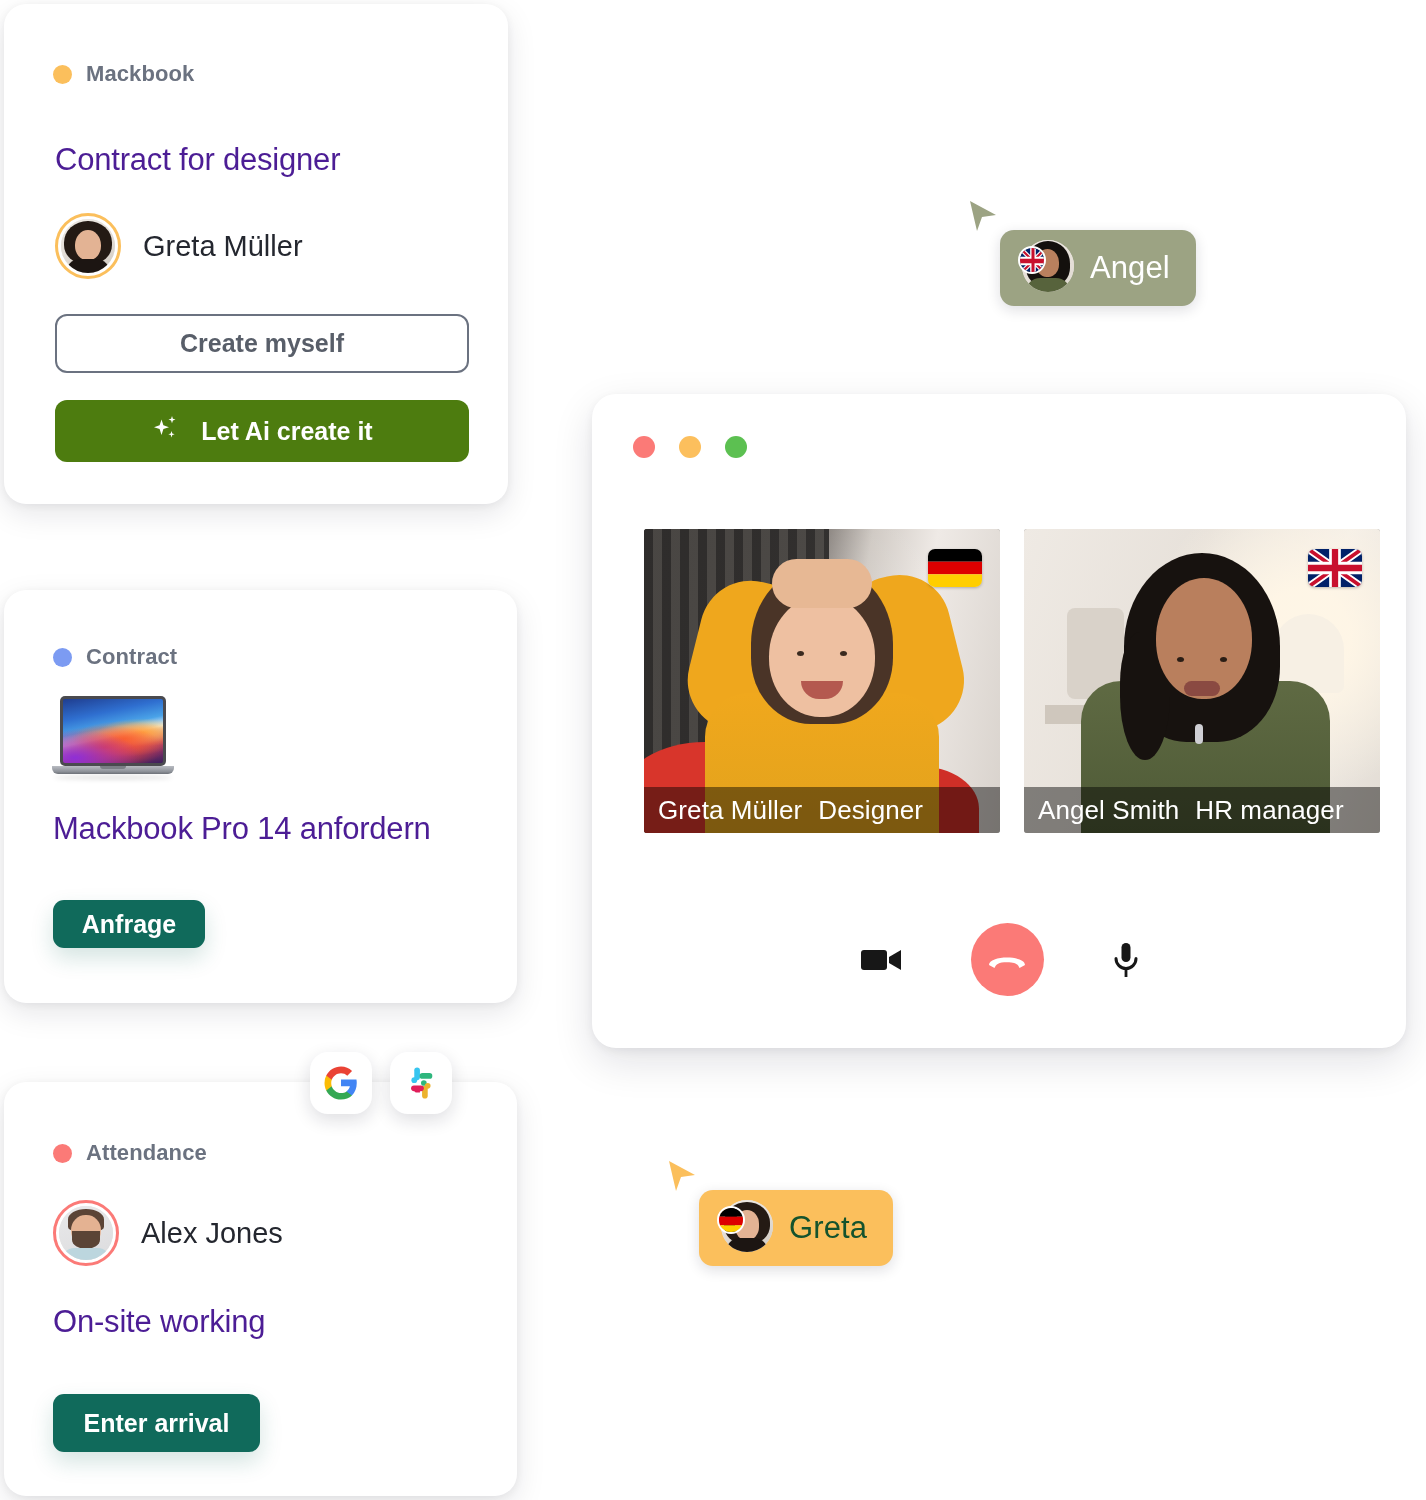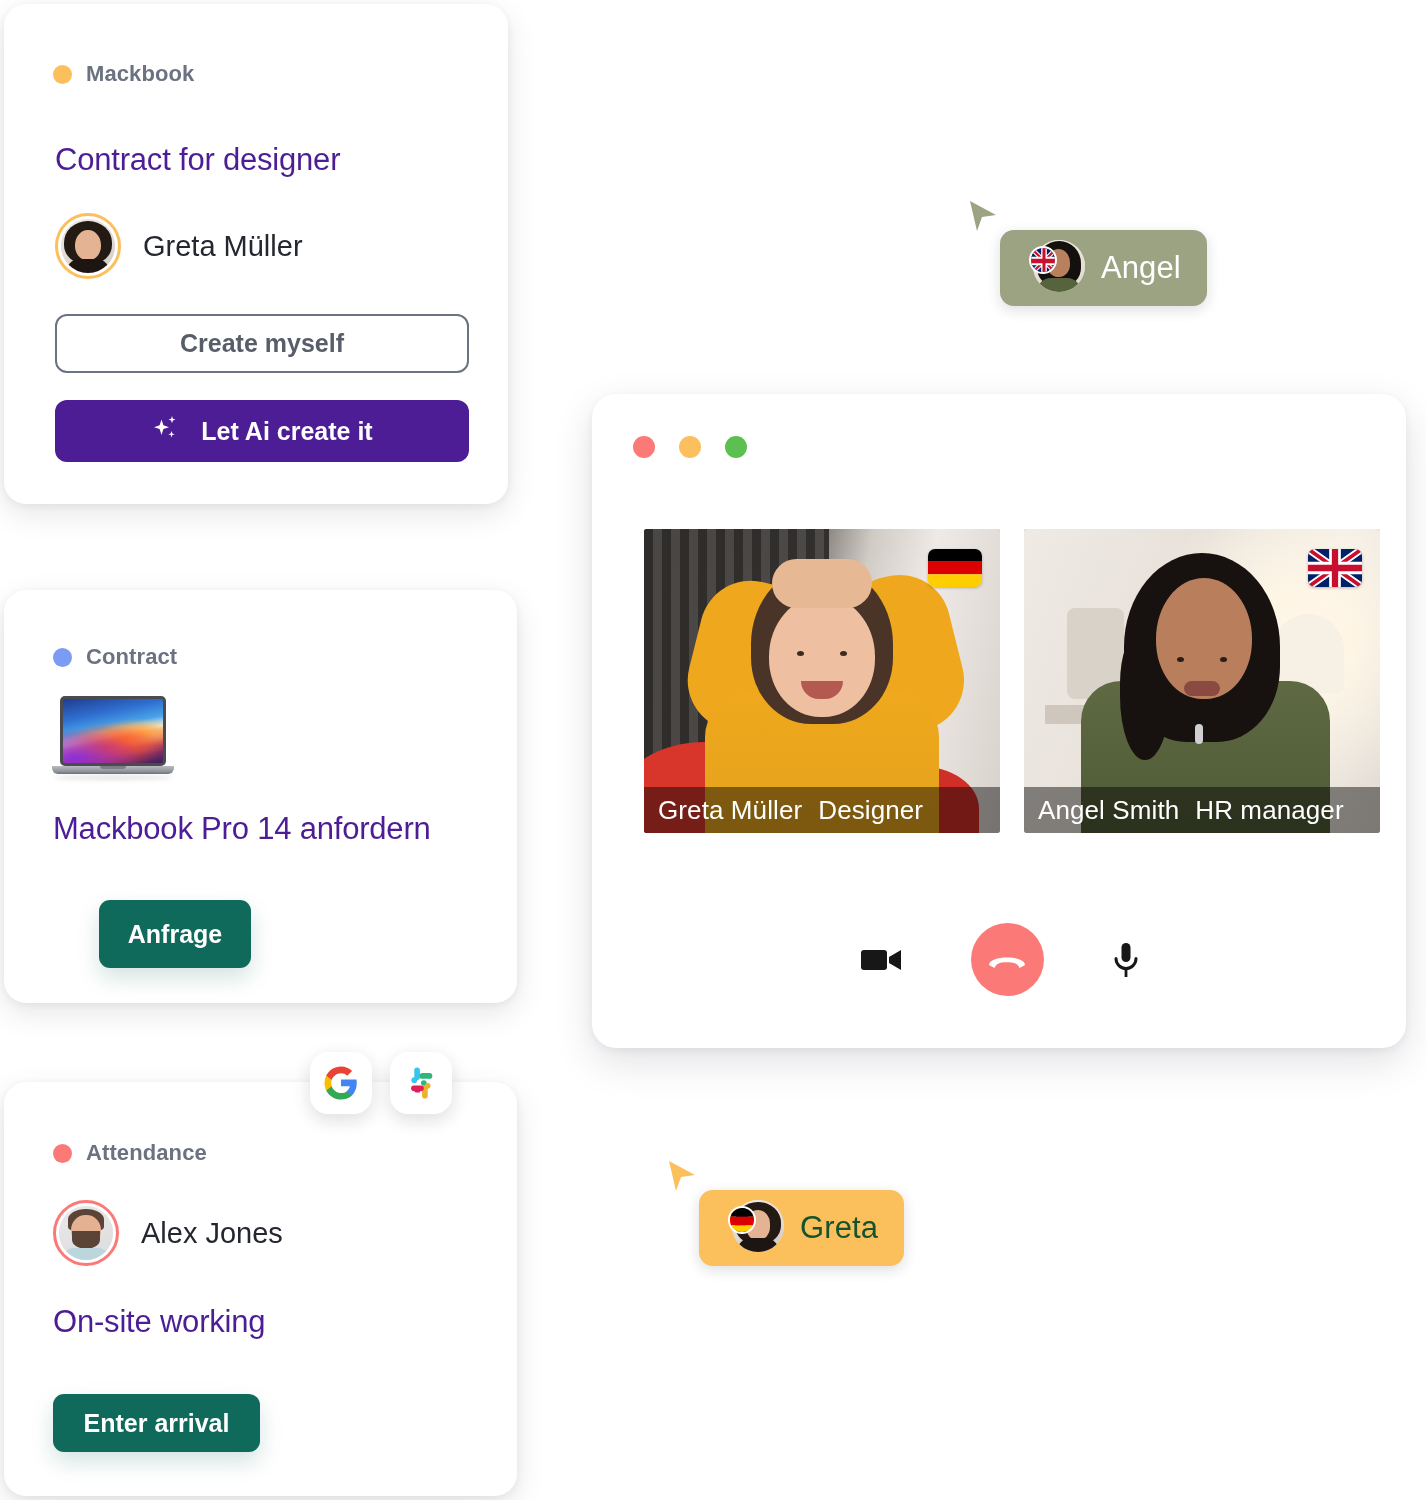--- a/index.html
+++ b/index.html
@@ -93,21 +93,21 @@
     border: 2px solid #6b7280;
     border-radius: 12px;
     background: #fff;
     color: #585e69;
     font-size: 25px;
     font-weight: 700;
   }
   .btn-primary-purple {
     border: none;
     border-radius: 12px;
-    background: #4c1d95;
+    background: #4d7c0f;
     color: #ffffff;
     font-size: 25px;
     font-weight: 700;
     gap: 18px;
   }
   .btn-teal {
     border: none;
     border-radius: 11px;
     background: #106a5b;
     color: #ffffff;
@@ -391,21 +391,21 @@
   .cursor-arrow {
     position: absolute;
     left: 0; top: 0;
   }
   .cursor-pill {
     position: absolute;
     display: flex;
     align-items: center;
     gap: 16px;
     border-radius: 14px;
-    padding: 10px 26px 10px 29px;
+    padding: 10px 26px 10px 18px;
     box-shadow: 0 4px 14px rgba(20,20,40,.14);
   }
   .cursor-pill .name {
     font-size: 31px;
     letter-spacing: .1px;
   }
   .mini-avatar {
     position: relative;
     width: 56px;
     height: 56px;
@@ -551,21 +551,21 @@
         <div class="laptop-screen">
             <div class="laptop-wall"></div>
           </div>
         <div class="laptop-base"></div>
         <div class="laptop-shadow"></div>
       </div>
     </div>
 
     <div class="card-title" style="position:absolute; left:49px; top:221px;">Mackbook Pro 14 anfordern</div>
 
-    <div class="btn btn-teal" style="position:absolute; left:49px; top:310px; width:152px; height:68px;margin-left:46px;">
+    <div class="btn btn-teal" style="position:absolute; left:49px; top:310px; width:152px; height:48px;">
       <span>Anfrage</span>
     </div>
   </div>
 
   <div class="app-icons" style="left:310px; top:1052px;">
     <div class="app-icon" title="Google">
       <svg width="36" height="36" viewBox="0 0 48 48" aria-hidden="true">
         <path fill="#4285F4" d="M45 24c0-1.6-.14-3.14-.4-4.64H24v9.1h11.8c-.5 2.74-2.05 5.06-4.38 6.62v5.5h7.08C42.66 36.72 45 30.86 45 24z"></path>
         <path fill="#34A853" d="M24 46c5.94 0 10.92-1.96 14.56-5.32l-7.08-5.5c-1.96 1.32-4.48 2.1-7.48 2.1-5.74 0-10.6-3.88-12.34-9.08H4.3v5.68C7.92 41.1 15.4 46 24 46z"></path>
         <path fill="#FBBC05" d="M11.66 28.2A13.2 13.2 0 0 1 10.96 24c0-1.46.26-2.88.7-4.2v-5.68H4.3A22 22 0 0 0 2 24c0 3.54.84 6.9 2.3 9.88l7.36-5.68z"></path>

